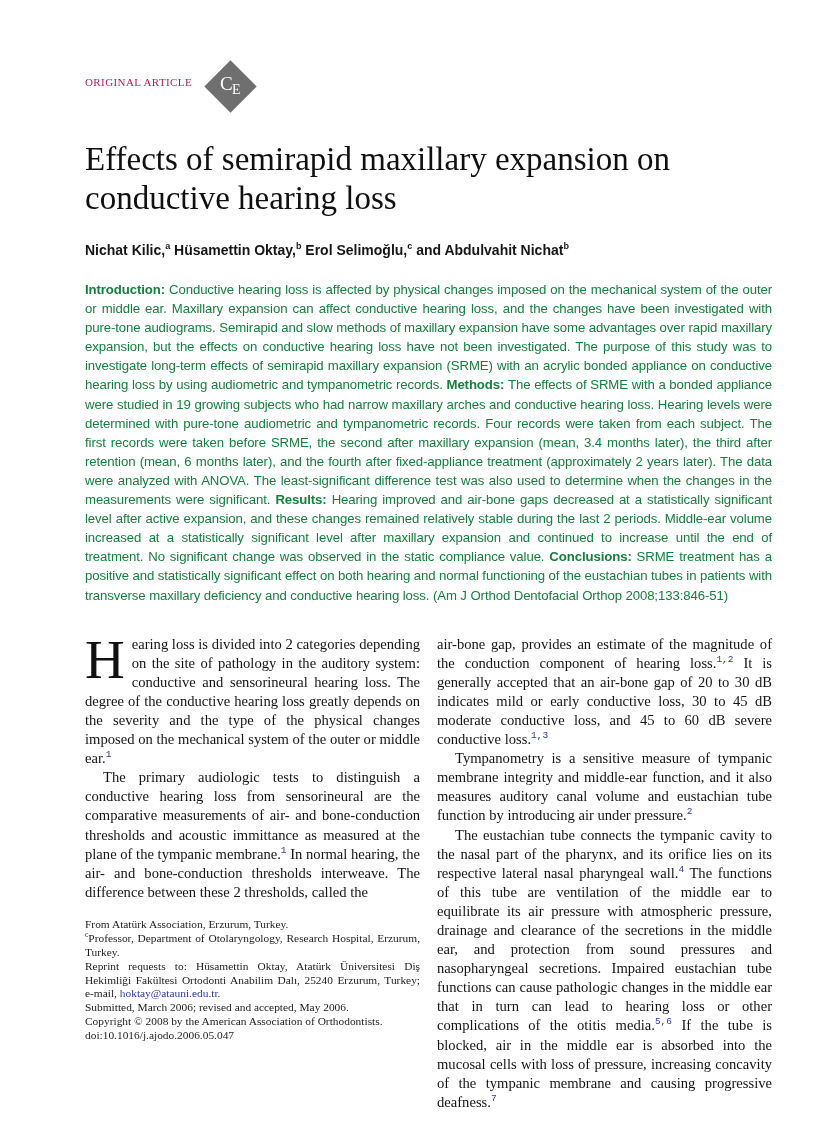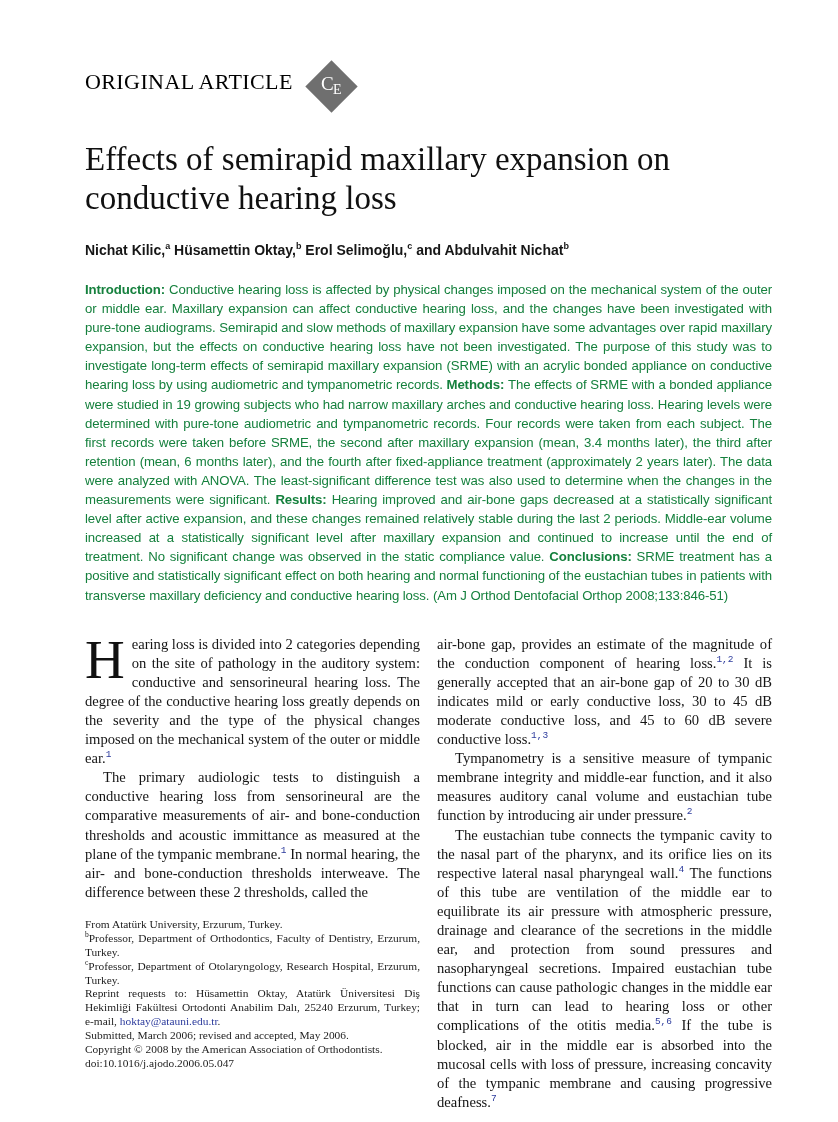--- a/index.html
+++ b/index.html
@@ -15,21 +15,21 @@
     width: 838px; height: 1122px;
     box-sizing: border-box;
     padding: 54px 66px 0 85px;
   }
   
   .header-row {
     display: flex; align-items: center; height: 56px;
   }
   .article-type {
     font-family: "Liberation Serif", serif;
-    font-size: 22px; letter-spacing: 0.4px; color: #000000;
+    font-size: 11px; letter-spacing: 0.4px; color: #be185d;
   }
   .ce-diamond {
     width: 37px; height: 37px;
     background: var(--ce-gray, #6f6f6f);
     transform: rotate(45deg);
     margin-left: 20px; margin-top: 8px;
     position: relative; flex: 0 0 auto;
   }
   .ce-inner {
     position: absolute; inset: 0;
@@ -114,22 +114,21 @@
 
   <div class="abstract"><b>Introduction: </b><span>Conductive hearing loss is affected by physical changes imposed on the mechanical system of the outer or middle ear. Maxillary expansion can affect conductive hearing loss, and the changes have been investigated with pure-tone audiograms. Semirapid and slow methods of maxillary expansion have some advantages over rapid maxillary expansion, but the effects on conductive hearing loss have not been investigated. The purpose of this study was to investigate long-term effects of semirapid maxillary expansion (SRME) with an acrylic bonded appliance on conductive hearing loss by using audiometric and tympanometric records. </span><b>Methods: </b><span>The effects of SRME with a bonded appliance were studied in 19 growing subjects who had narrow maxillary arches and conductive hearing loss. Hearing levels were determined with pure-tone audiometric and tympanometric records. Four records were taken from each subject. The first records were taken before SRME, the second after maxillary expansion (mean, 3.4 months later), the third after retention (mean, 6 months later), and the fourth after fixed-appliance treatment (approximately 2 years later). The data were analyzed with ANOVA. The least-significant difference test was also used to determine when the changes in the measurements were significant. </span><b>Results: </b><span>Hearing improved and air-bone gaps decreased at a statistically significant level after active expansion, and these changes remained relatively stable during the last 2 periods. Middle-ear volume increased at a statistically significant level after maxillary expansion and continued to increase until the end of treatment. No significant change was observed in the static compliance value. </span><b>Conclusions: </b><span>SRME treatment has a positive and statistically significant effect on both hearing and normal functioning of the eustachian tubes in patients with transverse maxillary deficiency and conductive hearing loss. (Am J Orthod Dentofacial Orthop 2008;133:846-51)</span></div>
 
   <div class="columns">
     <div class="col">
       <div>
           <p class="body-par"><span class="dropcap">H</span><span>earing loss is divided into 2 categories depending on the site of pathology in the auditory system: conductive and sensorineural hearing loss. The degree of the conductive hearing loss greatly depends on the severity and the type of the physical changes imposed on the mechanical system of the outer or middle ear.</span><sup class="ref">1</sup></p>
           <p class="body-par indent"><span>The primary audiologic tests to distinguish a conductive hearing loss from sensorineural are the comparative measurements of air- and bone-conduction thresholds and acoustic immittance as measured at the plane of the tympanic membrane.</span><sup class="ref">1</sup><span> In normal hearing, the air- and bone-conduction thresholds interweave. The difference between these 2 thresholds, called the</span></p>
         </div>
       <div class="footnotes">
-          <p class="fn-line"><span>From Atatürk University, Erzurum, Turkey.</span></p>
-          <p class="fn-line"><sup>b</sup><span>Professor, Department of Orthodontics, Faculty of Dentistry, Erzurum, Turkey.</span></p>
+          <p class="fn-line"><span>From Atatürk Association, Erzurum, Turkey.</span></p>
           <p class="fn-line"><sup>c</sup><span>Professor, Department of Otolaryngology, Research Hospital, Erzurum, Turkey.</span></p>
           <p class="fn-line"><span>Reprint requests to: Hüsamettin Oktay, Atatürk Üniversitesi Diş Hekimliği Fakültesi Ortodonti Anabilim Dalı, 25240 Erzurum, Turkey; e-mail, </span><a class="email">hoktay@atauni.edu.tr</a><span>.</span></p>
           <p class="fn-line"><span>Submitted, March 2006; revised and accepted, May 2006.</span></p>
           <p class="fn-line"><span>Copyright © 2008 by the American Association of Orthodontists.</span></p>
           <p class="fn-line"><span>doi:10.1016/j.ajodo.2006.05.047</span></p>
         </div>
 
     </div>
     <div class="col">
       <div>

